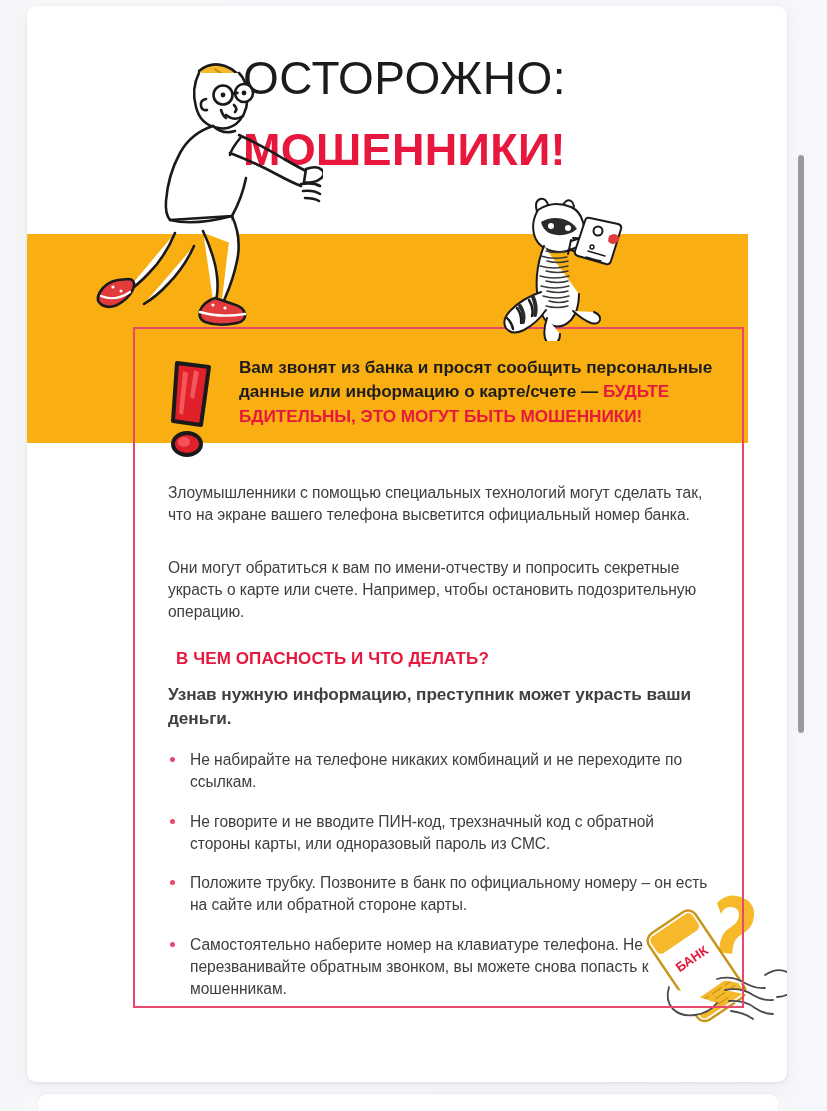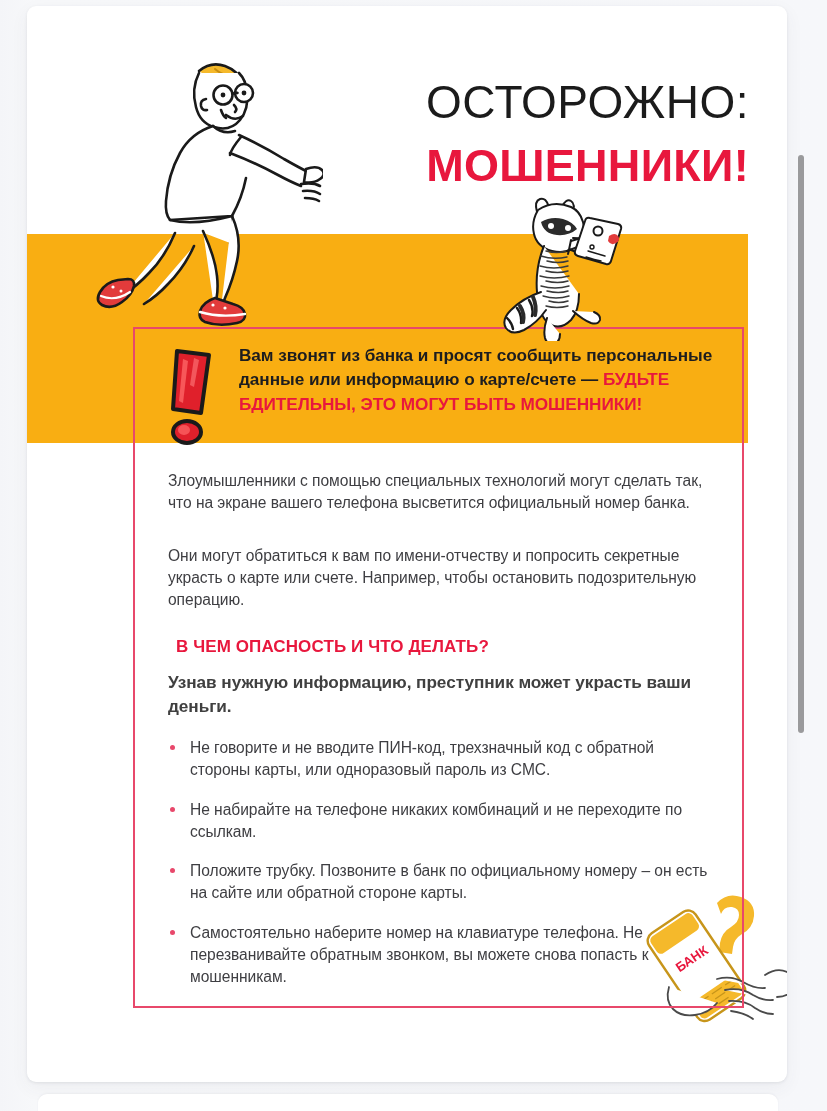--- a/index.html
+++ b/index.html
@@ -73,43 +73,42 @@
     top: 228px;
     width: 721px;
     height: 209px;
     background: #F9AE12;
   }
 
   
   .headline {
     position: absolute;
     left: 216px;
-    top: 72px;
+    top: 48px;
     width: 506px;
-    text-align: right;
     z-index: 6;
     pointer-events: none;
   }
   .headline .l1 {
     display: block;
     font-size: 46px;
     letter-spacing: 0.5px;
     color: #1b1b1b;
     font-weight: 400;
     line-height: 1.08;
     font-family: "Liberation Sans", sans-serif;
   }
   .headline .l2 {
     display: block;
     font-size: 45px;
     letter-spacing: 0.3px;
     color: #E8173D;
     font-weight: 700;
     line-height: 1.15;
-    margin-top: 12px;
+    margin-top: 20px;
   }
 
   
   .illus { position: absolute; z-index: 7; }
   #runner-man { left: 36px; top: 47px; width: 260px; height: 285px; }
   #raccoon    { left: 462px; top: 190px; width: 140px; height: 145px; }
   #phone-hand { left: 612px; top: 885px; width: 172px; height: 132px; z-index: 3;}
 
   
   #content-frame {
@@ -118,21 +117,21 @@
     top: 321px;
     width: 611px;
     height: 681px;
     border: 2.5px solid #E8486B;
     background: transparent;
     box-sizing: border-box;
     z-index: 5;
   }
   .content-inner {
     position: relative;
-    padding: 14px 28px 0 30px;
+    padding: 26px 28px 0 30px;
     box-sizing: border-box;
     height: 100%;
   }
 
   
   .lead-row {
     display: flex;
     align-items: flex-start;
     gap: 16px;
   }
@@ -330,25 +329,25 @@
 
         <p class="para first">Злоумышленники с помощью специальных технологий могут сделать так, что на экране вашего телефона высветится официальный номер банка.</p>
         <p class="para">Они могут обратиться к вам по имени-отчеству и попросить секретные украсть о карте или счете. Например, чтобы остановить подозрительную операцию.</p>
 
         <div class="sect-head">В ЧЕМ ОПАСНОСТЬ И ЧТО ДЕЛАТЬ?</div>
         <div class="sub-bold">Узнав нужную информацию, преступник может украсть ваши деньги.</div>
 
         <ul class="bullets">
           <li>
             <span class="dot"></span>
-            <span>Не говорите и не вводите ПИН-код, трехзначный код с обратной стороны карты, или одноразовый пароль из СМС.</span>
+            <span>Не набирайте на телефоне никаких комбинаций и не переходите по ссылкам.</span>
           </li>
           <li>
             <span class="dot"></span>
-            <span>Не набирайте на телефоне никаких комбинаций и не переходите по ссылкам.</span>
+            <span>Не говорите и не вводите ПИН-код, трехзначный код с обратной стороны карты, или одноразовый пароль из СМС.</span>
           </li>
           <li>
             <span class="dot"></span>
             <span>Положите трубку. Позвоните в банк по официальному номеру – он есть на сайте или обратной стороне карты.</span>
           </li>
           <li>
             <span class="dot"></span>
             <span>Самостоятельно наберите номер на клавиатуре телефона. Не перезванивайте обратным звонком, вы можете снова попасть к мошенникам.</span>
           </li>
         </ul>

